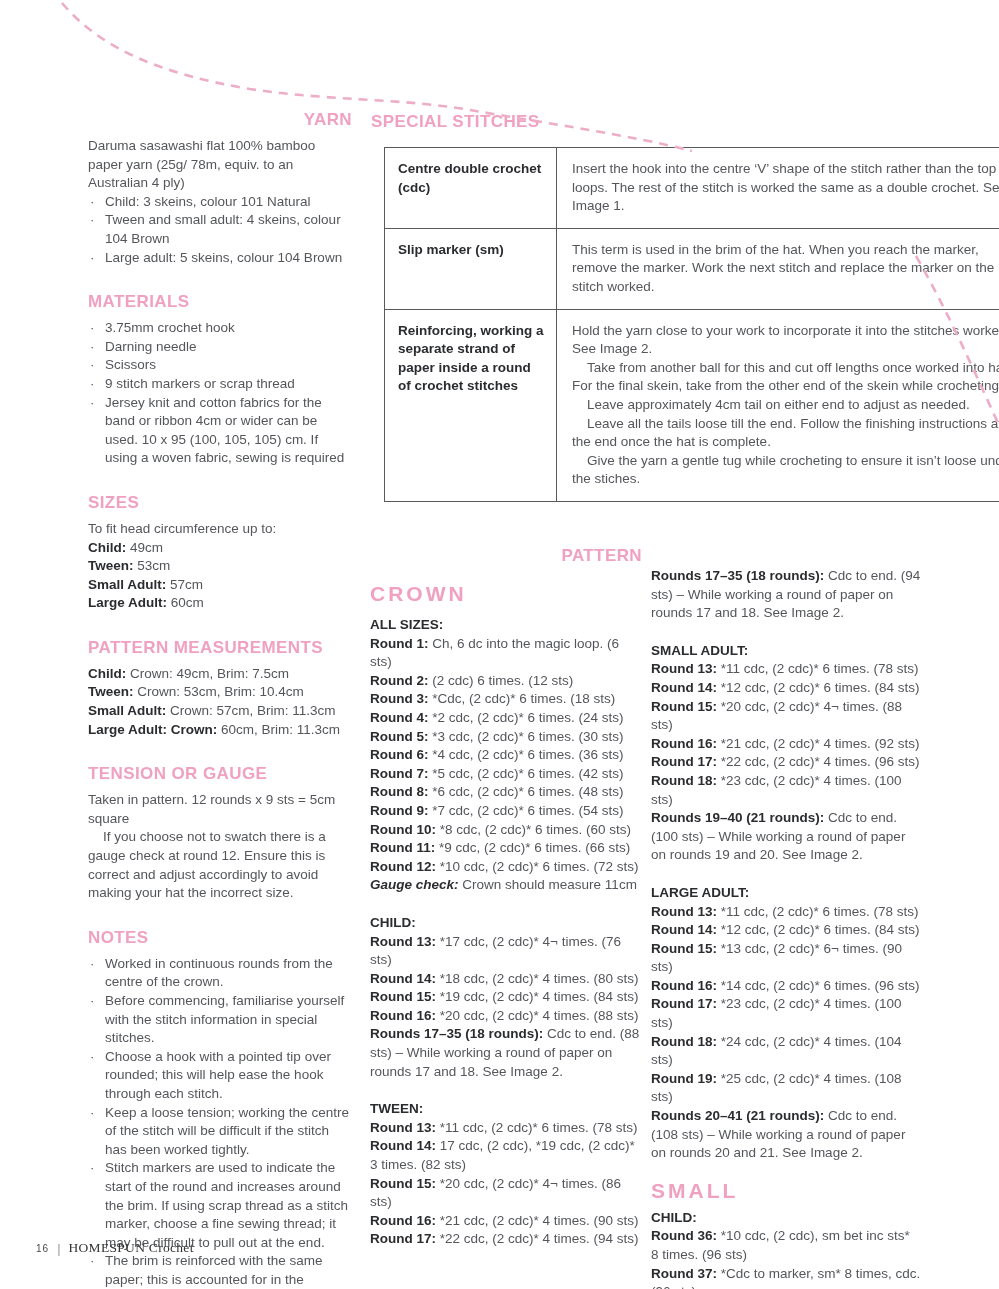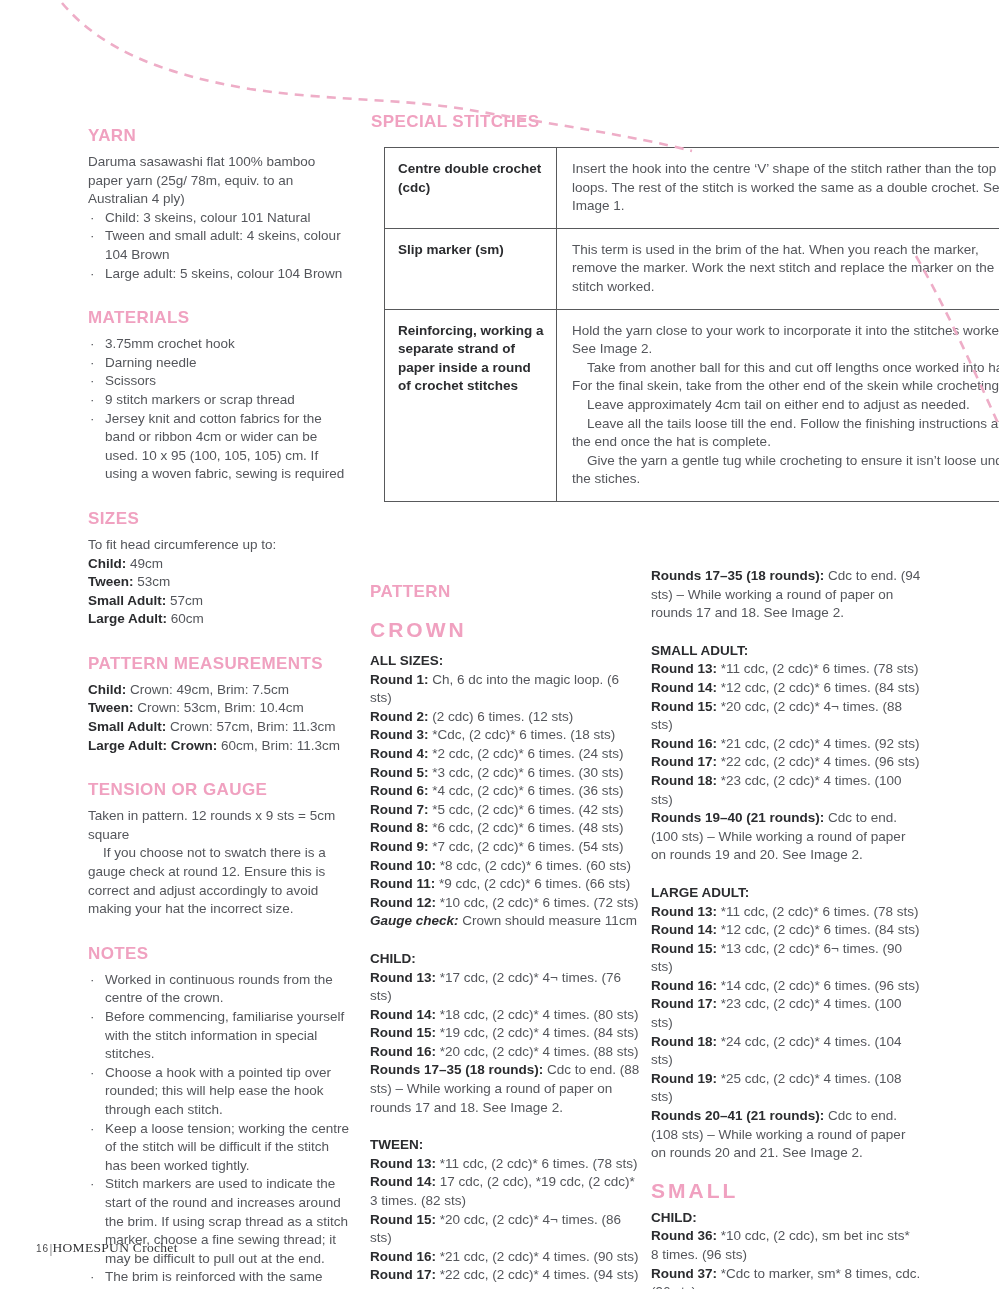--- a/index.html
+++ b/index.html
@@ -9,29 +9,29 @@
     --dark:#2b2c2f;
     --border:#58595b;
   }
   html,body{margin:0;padding:0;background:#ffffff;}
   #page{
     position:relative;width:999px;height:1289px;overflow:hidden;background:#ffffff;
     font-family:"Liberation Sans","DejaVu Sans",sans-serif;color:var(--body);
   }
   .col{position:absolute;}
   #col-left{left:88px;top:110px;width:264px;}
-  #col-mid{left:370px;top:566px;width:272px;}
+  #col-mid{left:370px;top:546px;width:272px;}
   #col-right{left:651px;top:567px;width:270px;}
   p{margin:0;font-size:13.5px;line-height:18.6px;}
   b{color:var(--dark);font-weight:700;}
   .h-pink{
     color:var(--pink);font-weight:700;font-size:17px;letter-spacing:.4px;
     margin:25px 0 7px 0;font-family:"Liberation Sans",sans-serif;
   }
-  .h-pink.first{margin-top:16px;}
+  .h-pink.first{margin-top:0;text-align:right;}
   .h-big{font-size:21px;letter-spacing:3px;margin:16px 0 6px 0;}
   .sub{font-weight:700;color:var(--dark);font-size:13.5px;line-height:18.6px;margin-top:19px;}
   .sub.tight{margin-top:10px;}
   .sub.tight0{margin-top:0;}
   .brow{display:flex;font-size:13.5px;line-height:18.6px;}
   .dot{flex:0 0 17px;padding-left:2px;box-sizing:border-box;}
   .btxt{flex:1;}
   .indent-para{text-indent:15px;}
   
   #ss-heading{position:absolute;left:371px;top:112px;margin:0;}
@@ -44,21 +44,21 @@
   .ss-term{
     flex:0 0 172px;box-sizing:border-box;border-right:1px solid var(--border);
     padding:12px 10px 12px 13px;font-weight:700;color:var(--dark);
     font-size:13.5px;line-height:18.6px;
   }
   .ss-def{flex:1;box-sizing:border-box;padding:12px 14px 12px 15px;}
   .ss-def p{font-size:13.5px;line-height:18.6px;}
   
   #deco{position:absolute;left:0;top:0;width:999px;height:1289px;pointer-events:none;z-index:4;}
   
-  #footer{position:absolute;left:36px;top:1240px;display:flex;align-items:center;}
+  #footer{position:absolute;left:36px;top:1240px;display:flex;align-items:center;gap:8px;}
   .f-num{font-size:10px;color:#4a4a4c;letter-spacing:1px;}
   .f-sep{color:#9a9a9c;font-size:13px;font-weight:300;}
   .f-title{
     font-family:"Liberation Serif","DejaVu Serif",serif;font-size:13.5px;
     color:#333436;letter-spacing:.3px;
   }
 </style>
 </head>
 <body>
 

